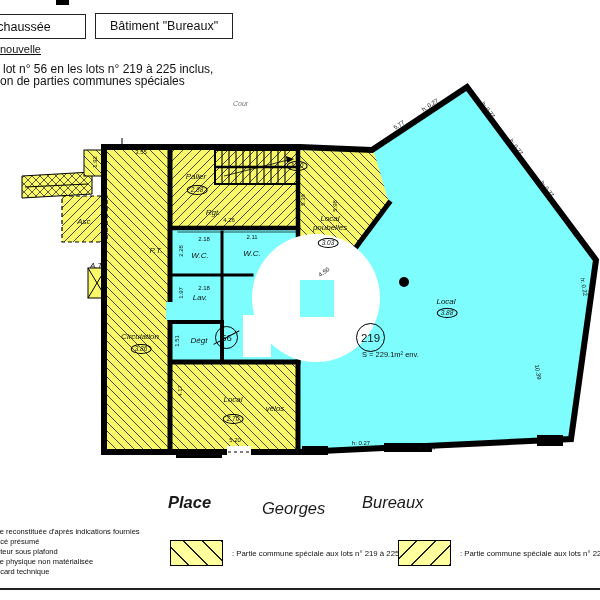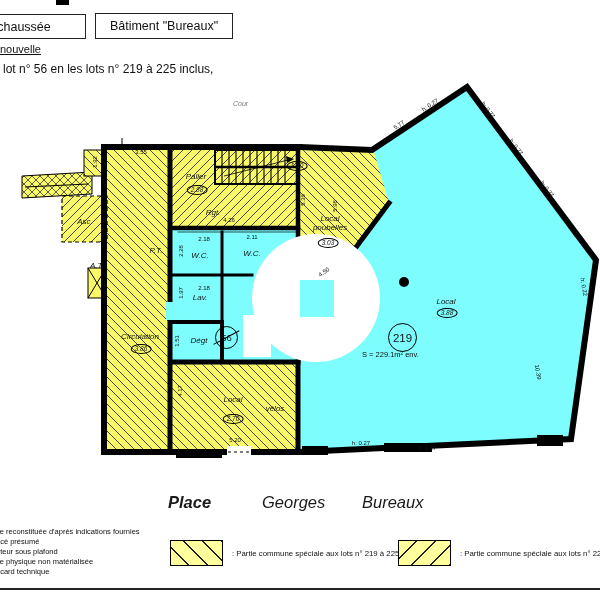--- a/index.html
+++ b/index.html
@@ -9,21 +9,21 @@
   svg{position:absolute;left:0;top:0;}
   .box{position:absolute;border:1px solid #222;display:flex;align-items:center;justify-content:center;
        font-size:12.5px;background:#fff;white-space:nowrap;}
   .hline{position:absolute;font-size:12px;white-space:nowrap;}
   .plabel{position:absolute;white-space:nowrap;color:#111;z-index:5;}
   .room{font-style:italic;font-size:8px;}
   .dim{font-size:6px;}
   .oval{font-style:italic;font-size:6.5px;border:1px solid #000;border-radius:50%;padding:0px 3px;line-height:8px;}
   .circ{position:absolute;border:1.2px solid #000;border-radius:50%;display:flex;align-items:center;
         justify-content:center;z-index:6;background:transparent;}
-  #lot219{left:388px;top:323px;width:27px;height:27px;font-size:11.5px;}
+  #lot219{left:356px;top:323px;width:27px;height:27px;font-size:11.5px;}
   #lot56{left:215px;top:326px;width:21px;height:21px;font-size:9.5px;}
   #lot56 .strike{position:absolute;left:-4px;top:9.5px;width:29px;height:1.3px;background:#000;
         transform:rotate(-28deg);}
   #area-label{position:absolute;left:362px;top:350px;font-size:7.5px;z-index:5;}
   #cour{position:absolute;left:233px;top:100px;font-size:7px;font-style:italic;color:#777;}
   .street-word{position:absolute;top:493px;font-style:italic;font-size:16.5px;color:#1a1a1a;}
   .note{position:absolute;left:-4px;font-size:7.5px;white-space:nowrap;}
   .sw{position:absolute;width:53px;height:26px;border:1.6px solid #000;box-sizing:border-box;}
   .sw.back{background-image:repeating-linear-gradient(45deg,rgba(0,0,0,0) 0 12px,#222 12px 13.3px);background-color:#ffff9e;}
   .sw.fwd{background-image:repeating-linear-gradient(135deg,rgba(0,0,0,0) 0 12px,#222 12px 13.3px);background-color:#ffff9e;}
@@ -36,20 +36,21 @@
 <div id="app">
 
   <div class="box" style="left:-32px;top:14px;width:110px;height:23px;padding-right:6px;">
     <span>chaussée</span>
   </div>
   <div class="box" style="left:95px;top:13px;width:136px;height:24px;">
     <span>Bâtiment "Bureaux"</span>
   </div>
   <div class="hline" style="left:0px;top:43px;font-size:11px;text-decoration:underline;"><span>nouvelle</span></div>
   <div class="hline" style="left:3px;top:62px;"><span>lot n° 56 en les lots n° 219 à 225 inclus,</span></div>
+  <div class="hline" style="left:0px;top:74px;"><span>on de parties communes spéciales</span></div>
 
   <div id="cour">Cour</div>
 
   <svg id="plan-svg" width="600" height="600" viewBox="0 0 600 600">
     <defs>
       <pattern id="pB" width="9" height="9" patternUnits="userSpaceOnUse">
         <rect width="9" height="9" fill="#f8f868"></rect>
         <path d="M-1,-1 L10,10" stroke="#333" stroke-width="0.9"></path>
       </pattern>
       <pattern id="pF" width="9" height="9" patternUnits="userSpaceOnUse">
@@ -188,21 +189,21 @@
   <div class="circ" id="lot219">
     <span>219</span>
   </div>
   <div class="circ" id="lot56">
     <span>56</span>
     <i class="strike"></i>
   </div>
   <div id="area-label">S = 229.1m² env.</div>
 
   <span class="street-word" style="left:168px;font-weight:bold;">Place</span>
-  <span class="street-word" style="left:262px;">Georges</span>
+  <span class="street-word" style="left:262px;margin-top:6px;">Georges</span>
   <span class="street-word" style="left:362px;">Bureaux</span>
 
   <div class="note" style="top:527px;">ite reconstituée d'après indications fournies</div>
   <div class="note" style="top:537px;">acé présumé</div>
   <div class="note" style="top:547px;">uteur sous plafond</div>
   <div class="note" style="top:557px;">ite physique non matérialisée</div>
   <div class="note" style="top:567px;">acard technique</div>
 
   <div class="sw back" style="left:170px;top:540px;"></div>
   <span class="sw-label" style="left:232px;top:549px;">: Partie commune spéciale aux lots n° 219 à 225 inclus</span>

